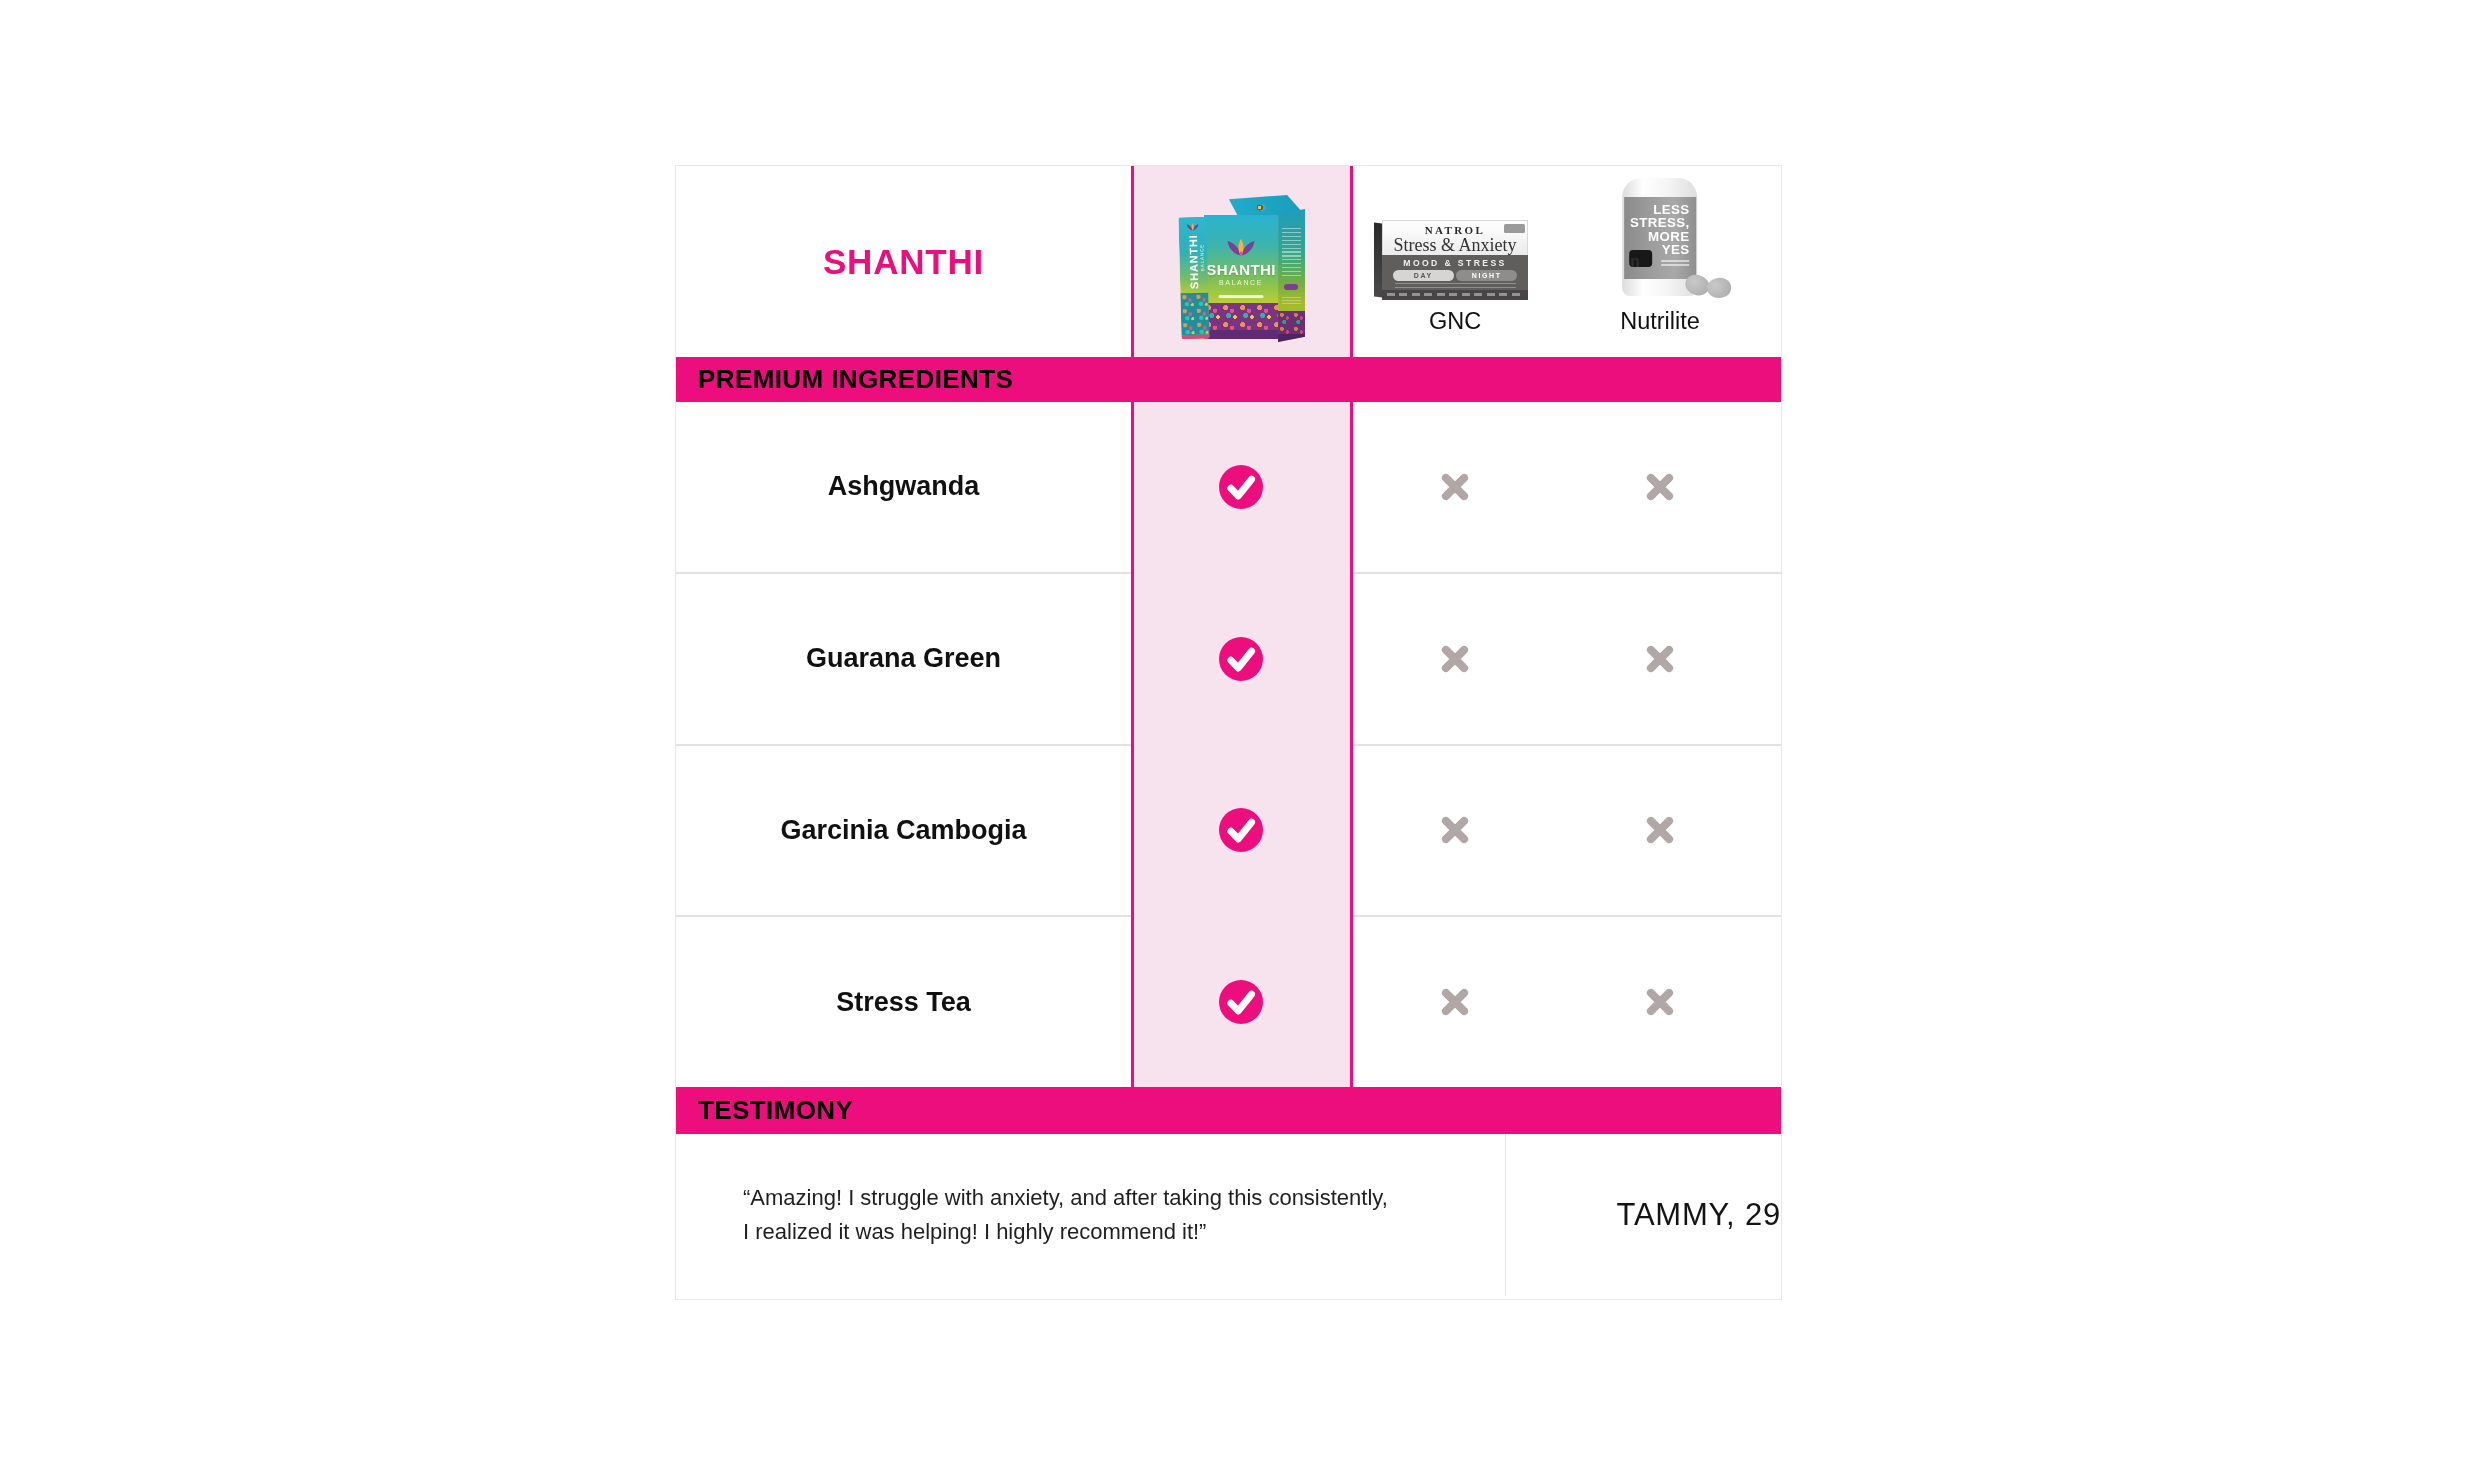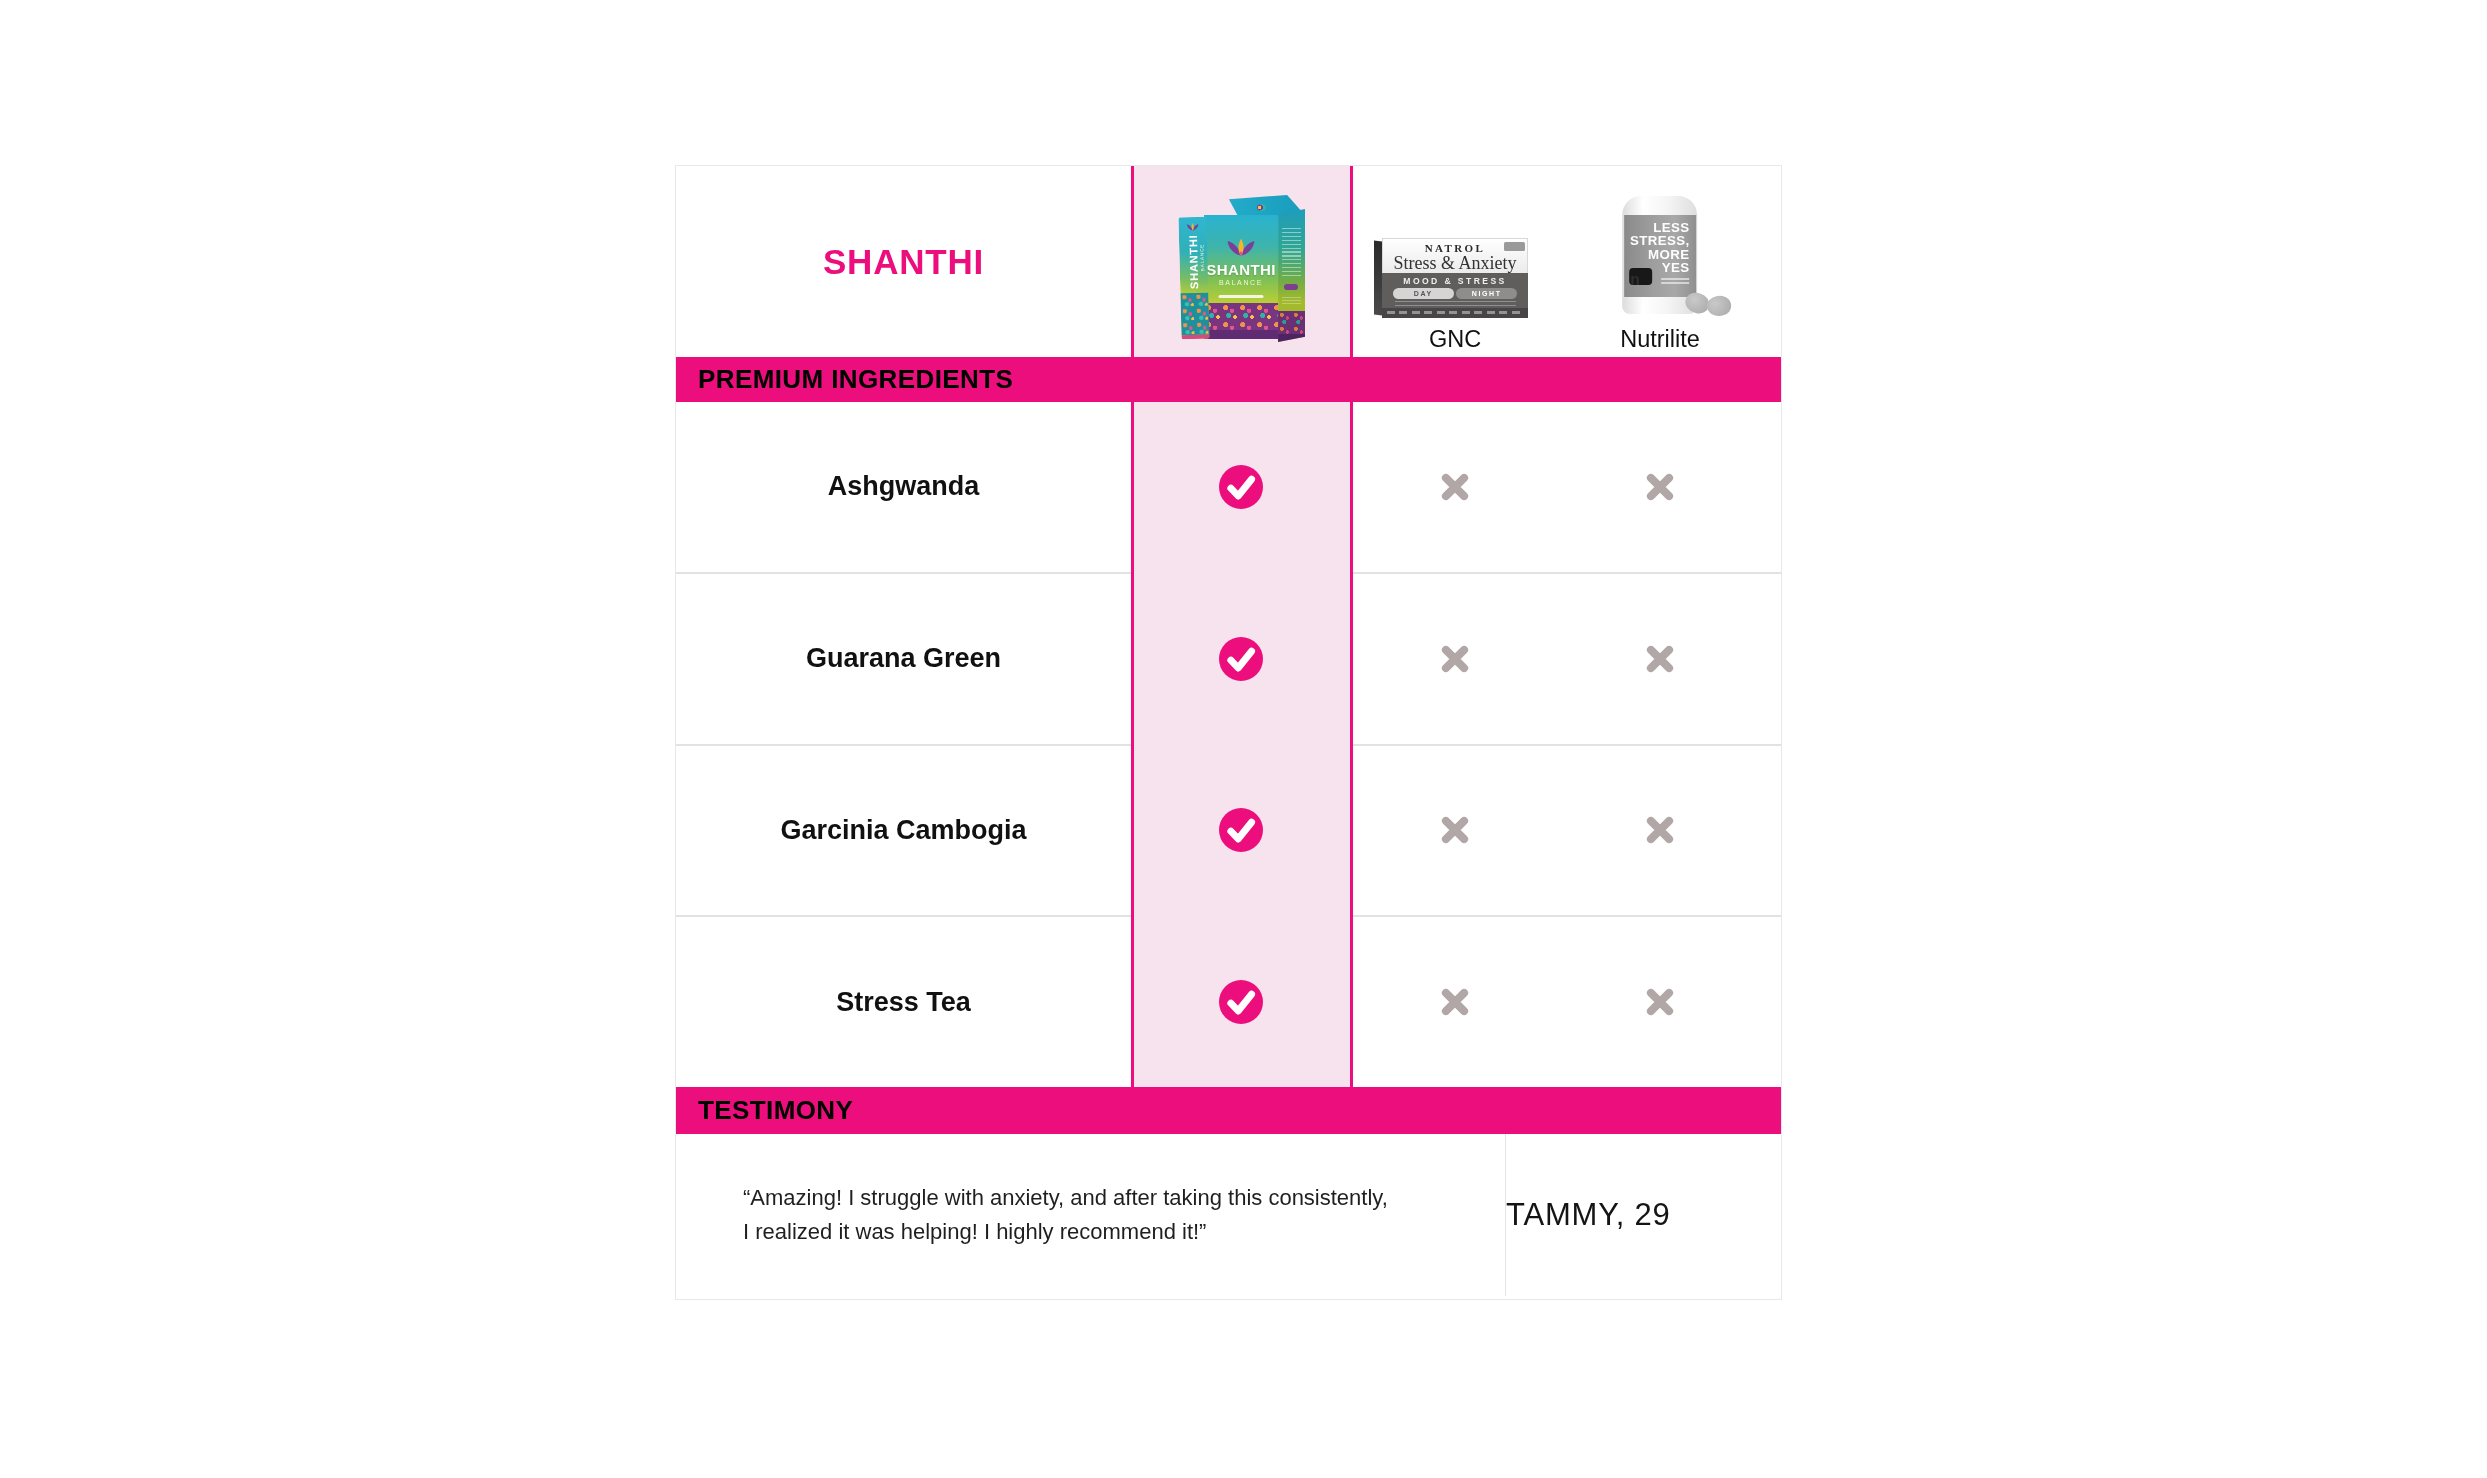--- a/index.html
+++ b/index.html
@@ -25,21 +25,21 @@
   .header-row { position:relative; height:191px; }
   .brand-cell {
     position:absolute; left:0; top:0; width:455px; height:100%;
     display:flex; align-items:center; justify-content:center;
   }
   .brand-cell span { font-size:35px; font-weight:bold; letter-spacing:0.8px; color:#EC0E7C; }
 
   .competitor {
     position:absolute; top:0; height:100%; transform:translateX(-50%);
     display:flex; flex-direction:column; align-items:center; justify-content:flex-end;
-    padding-bottom:4px; box-sizing:border-box;
+    padding-bottom:22px; box-sizing:border-box;
   }
   .competitor.gnc { left:779px; }
   .competitor.nutrilite { left:984px; }
   .comp-label { font-size:23.5px; color:#111; margin-top:12.5px; }
 
   
   .banner {
     position:relative; height:45px; background:#EC0E7C; z-index:10;
     display:flex; align-items:center; padding-left:22px; box-sizing:border-box;
   }
@@ -62,21 +62,21 @@
 
   
   .testimony-row { position:relative; height:162px; }
   .t-quote {
     position:absolute; left:0; top:0; bottom:0; width:829px;
     display:flex; align-items:center; padding-left:67px; box-sizing:border-box;
   }
   .t-quote span { font-size:22px; color:#1f1f1f; line-height:1.55; white-space:pre-line; }
   .t-author {
     position:absolute; left:829px; right:0; top:0; bottom:0;
-    border-left:1.6px solid #E4E4E4; display:flex; align-items:center; justify-content:flex-start;
+    border-left:1.6px solid #E4E4E4; display:flex; align-items:center; justify-content:flex-end;
   }
   .t-author span { font-size:31px; letter-spacing:0.8px; color:#141414; }
 
   
   .shanthi-product {
     position:absolute; left:455px; width:222px; top:19px; height:154px; z-index:6;
     display:flex; align-items:flex-end; justify-content:center;
   }
   .sh-tube {
     position:relative; width:28px; height:122px; margin-right:-3.9px; z-index:2;

